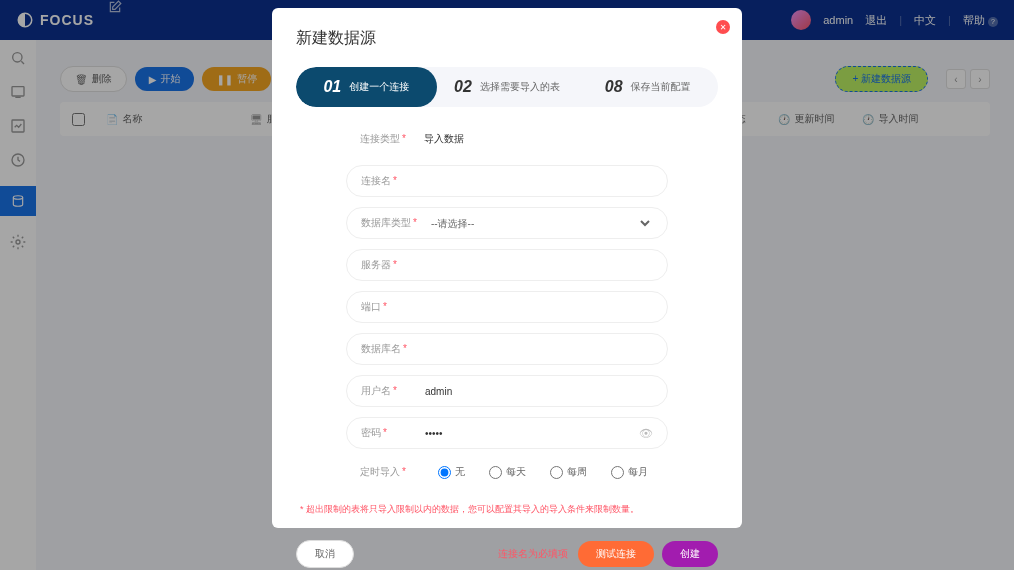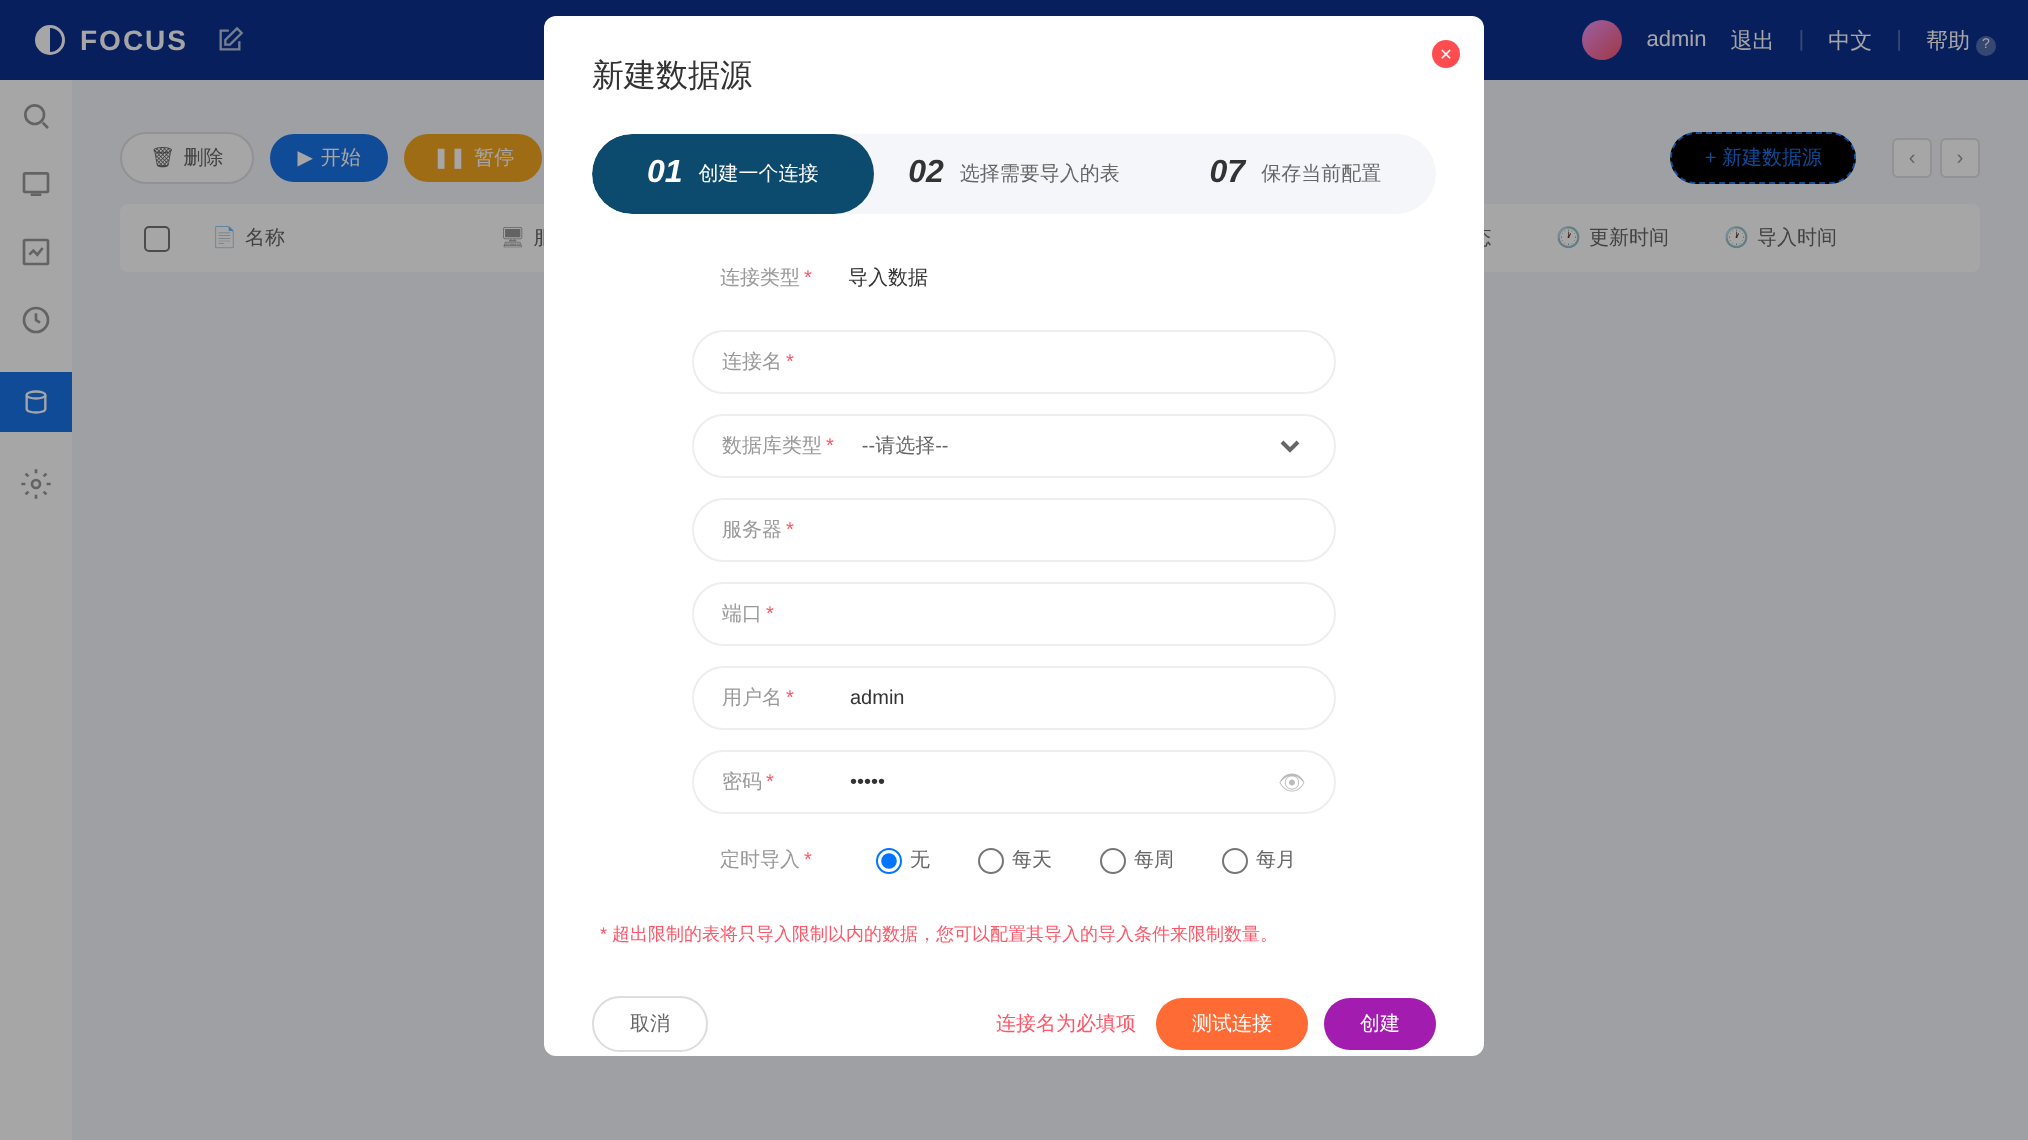--- a/index.html
+++ b/index.html
@@ -1,35 +1,35 @@
 <!DOCTYPE html>
 <html><head>
 <meta charset="utf-8">
 <style>
 *{margin:0;padding:0;box-sizing:border-box;font-family:-apple-system,BlinkMacSystemFont,"Segoe UI",sans-serif}
 body{background:#f5f6fa;width:1014px;height:570px;overflow:hidden;position:relative}
-.header{background:#0b318f;height:40px;display:flex;align-items:center;justify-content:space-between;padding:0 16px;color:#fff}
+.header{background:#0b318f;height:40px;display:flex;justify-content:space-between;padding:0 16px;color:#fff}
 .logo{display:flex;align-items:center;gap:6px;font-weight:600;font-size:14px;letter-spacing:1px}
 .logo-icon{width:18px;height:18px}
 .header-right{display:flex;align-items:center;gap:12px;font-size:11px}
 .header-right span{cursor:pointer}
 .avatar{width:20px;height:20px;border-radius:50%;background:linear-gradient(135deg,#f093fb,#f5576c)}
 .divider{color:rgba(255,255,255,0.3)}
 .layout{display:flex;height:530px}
 .sidebar{width:36px;background:#fff;display:flex;flex-direction:column;align-items:center;padding-top:10px;gap:18px}
 .side-icon{width:16px;height:16px;color:#999;cursor:pointer}
 .side-icon.active-bg{background:#1a73e8;color:#fff;width:36px;height:30px;display:flex;align-items:center;justify-content:center}
 .main{flex:1;padding:16px 24px}
 .toolbar{display:flex;align-items:center;gap:8px;padding:10px 0}
 .btn{padding:5px 14px;border-radius:14px;border:none;font-size:10px;cursor:pointer;display:flex;align-items:center;gap:4px}
 .btn-white{background:#fff;color:#666;border:1px solid #e0e0e0}
 .btn-blue{background:#1a73e8;color:#fff}
 .btn-yellow{background:#f5a623;color:#fff}
 .btn-red{background:#d93025;color:#fff}
-.btn-new{margin-left:auto;background:#000000;color:#1a73e8;border:1px dashed #1a73e8;padding:5px 16px;border-radius:14px;font-size:10px}
+.btn-new{margin-left:auto;background:#bef264;color:#1a73e8;border:1px dashed #1a73e8;padding:5px 16px;border-radius:14px;font-size:10px}
 .pager{display:flex;gap:4px;margin-left:10px}
 .pager-btn{width:20px;height:20px;border:1px solid #e0e0e0;background:#fff;border-radius:3px;display:flex;align-items:center;justify-content:center;font-size:10px;color:#999;cursor:pointer}
 .table-header{display:flex;align-items:center;padding:10px 12px;background:#fff;border-radius:4px;font-size:10px;color:#666;gap:4px}
 .th{display:flex;align-items:center;gap:4px}
 .th-check{width:30px}
 .th-name{width:140px}
 .th-server{width:440px}
 .th-status{width:80px}
 .th-update{width:80px}
 .th-time{width:80px}
@@ -170,21 +170,21 @@
     <div class="steps">
       <div class="step active">
           <span class="step-num">01</span>
           <span>创建一个连接</span>
         </div>
       <div class="step">
           <span class="step-num">02</span>
           <span>选择需要导入的表</span>
         </div>
       <div class="step">
-          <span class="step-num">07</span>
+          <span class="step-num">08</span>
           <span>保存当前配置</span>
         </div>
     </div>
 
     <div class="form">
       <div class="field plain">
         <span class="field-label"><span>连接类型</span><span class="req">*</span></span>
         <span class="field-value">导入数据</span>
       </div>
       <div class="field">
@@ -194,20 +194,24 @@
       <div class="field">
         <span class="field-label"><span>数据库类型</span><span class="req">*</span></span>
         <select><option>--请选择--</option></select>
       </div>
       <div class="field">
         <span class="field-label"><span>服务器</span><span class="req">*</span></span>
         <input class="field-value" style="">
       </div>
       <div class="field">
         <span class="field-label"><span>端口</span><span class="req">*</span></span>
+        <input class="field-value" style="">
+      </div>
+      <div class="field">
+        <span class="field-label"><span>数据库名</span><span class="req">*</span></span>
         <input class="field-value" style="">
       </div>
       <div class="field">
         <span class="field-label"><span>用户名</span><span class="req">*</span></span>
         <input class="field-value" value="admin" style="">
       </div>
       <div class="field">
         <span class="field-label"><span>密码</span><span class="req">*</span></span>
         <input class="field-value" type="password" value="•••••" style="">
         <span class="eye">👁</span>

